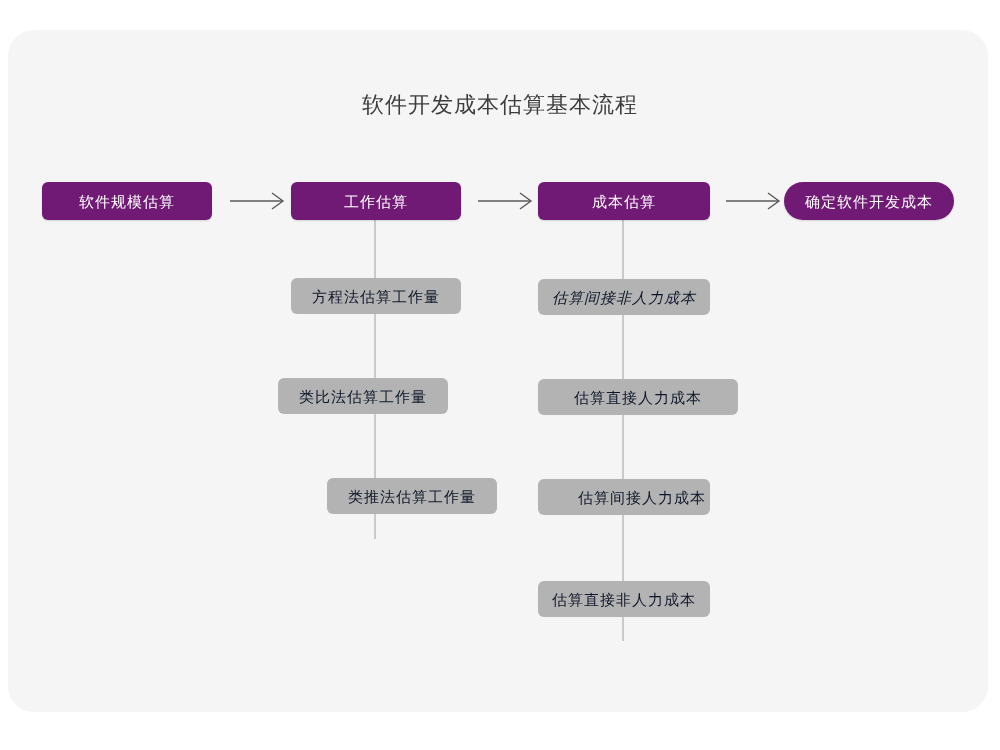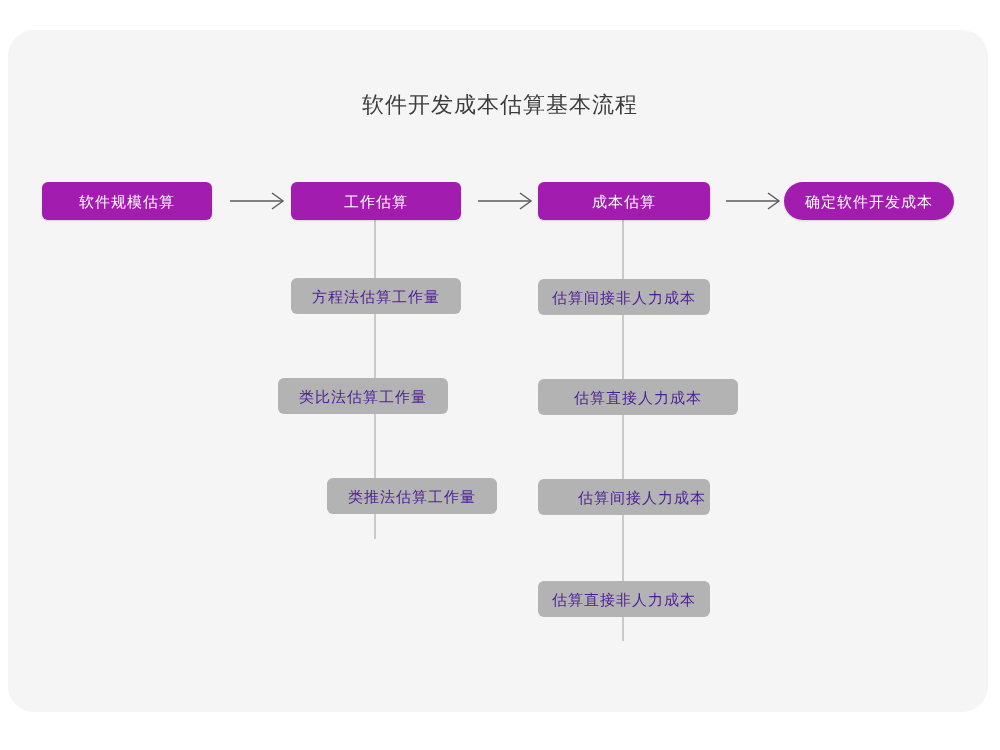--- a/index.html
+++ b/index.html
@@ -31,27 +31,27 @@
     font-size: 15px;
     line-height: 1;
     letter-spacing: 1px;
     white-space: nowrap;
     color: #ffffff;
     height: 38px;
     z-index: 3;
   }
 
   .node.primary {
-    background: #a21caf;
+    background: #701a75;
     box-shadow: 0 1px 2px rgba(0,0,0,0.14);
   }
 
   .node.secondary {
     background: #b3b3b3;
-    color: #4c1d95;
+    color: #0f172a;
     height: 36px;
   }
 
   
   .vline {
     position: absolute;
     width: 2px;
     background: #cacaca;
     z-index: 1;
   }
@@ -115,21 +115,21 @@
   </div>
 
   <div class="node secondary" style="left:270px; top:348px; width:170px;">
     <span>类比法估算工作量</span>
   </div>
 
   <div class="node secondary" style="left:283px; top:448px; width:170px;margin-left:36px;">
     <span>类推法估算工作量</span>
   </div>
 
-  <div class="node secondary" style="left:530px; top:249px; width:172px;">
+  <div class="node secondary" style="left:530px; top:249px; width:172px;font-style:italic;">
     <span>估算间接非人力成本</span>
   </div>
 
   <div class="node secondary" style="left:530px; top:349px; width:200px;">
     <span>估算直接人力成本</span>
   </div>
 
   <div class="node secondary" style="left:530px; top:449px; width:172px;padding-left:36px;">
     <span>估算间接人力成本</span>
   </div>

